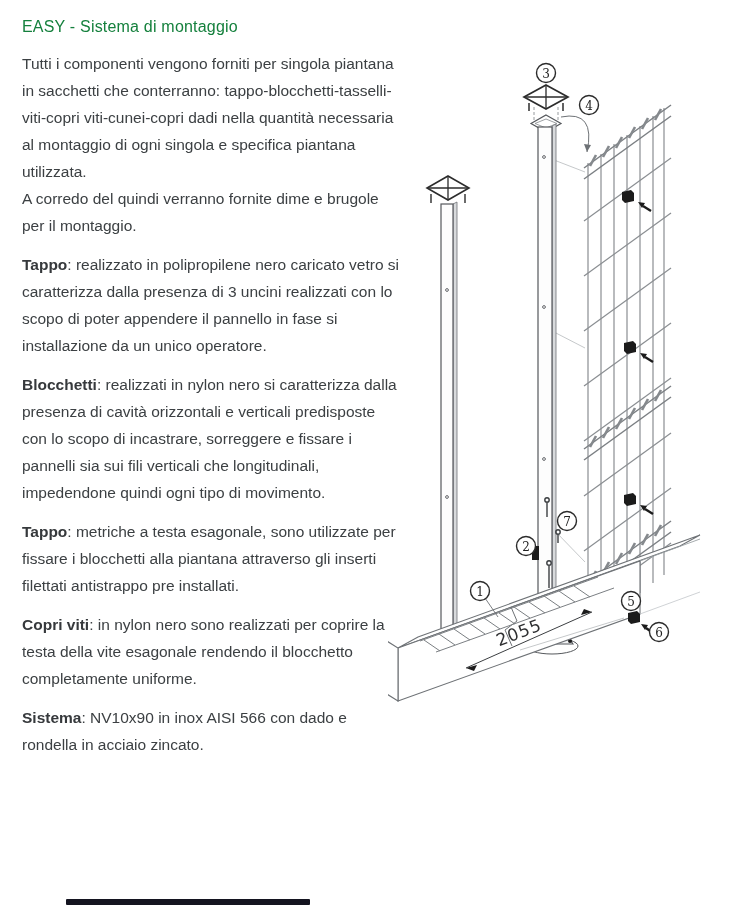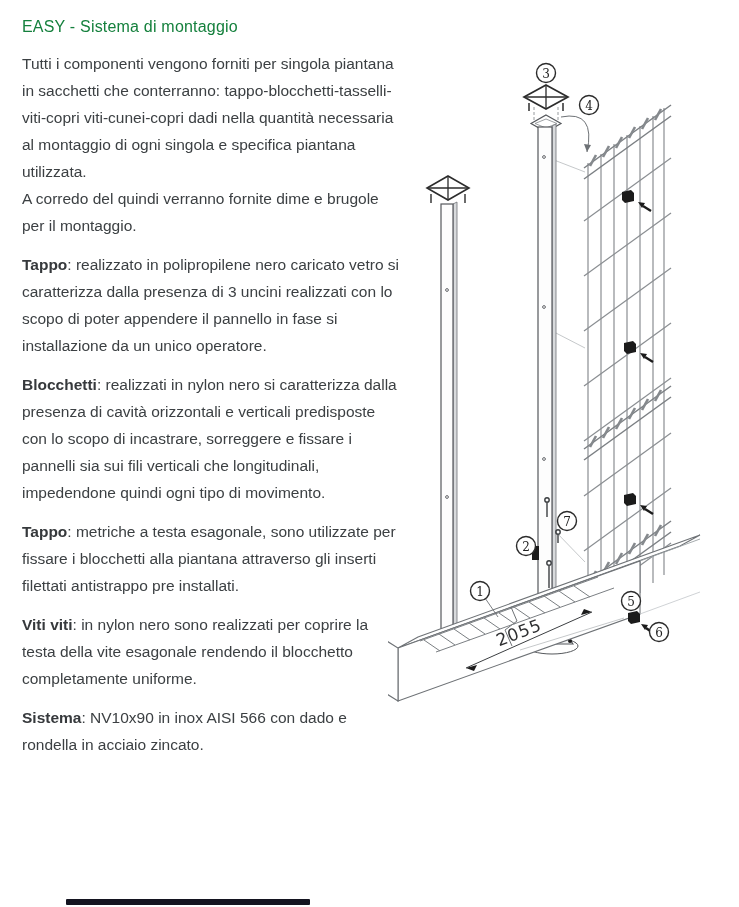--- a/index.html
+++ b/index.html
@@ -38,21 +38,21 @@
 <body>
 
 <div class="text-col">
   <h1 class="title">EASY - Sistema di montaggio</h1>
   <p>Tutti i componenti vengono forniti per singola piantana in sacchetti che conterranno: tappo-blocchetti-tasselli-viti-copri viti-cunei-copri dadi nella quantità necessaria al montaggio di ogni singola e specifica piantana utilizzata.</p>
   <p>A corredo del quindi verranno fornite dime e brugole per il montaggio.</p>
 
   <p class="sec"><strong>Tappo</strong><span>: realizzato in polipropilene nero caricato vetro si caratterizza dalla presenza di 3 uncini realizzati con lo scopo di poter appendere il pannello in fase si installazione da un unico operatore.</span></p>
   <p class="sec"><strong>Blocchetti</strong><span>: realizzati in nylon nero si caratterizza dalla presenza di cavità orizzontali e verticali predisposte con lo scopo di incastrare, sorreggere e fissare i pannelli sia sui fili verticali che longitudinali, impedendone quindi ogni tipo di movimento.</span></p>
   <p class="sec"><strong>Tappo</strong><span>: metriche a testa esagonale, sono utilizzate per fissare i blocchetti alla piantana attraverso gli inserti filettati antistrappo pre installati.</span></p>
-  <p class="sec"><strong>Viti viti</strong><span>: in nylon nero sono realizzati per coprire la testa della vite esagonale rendendo il blocchetto completamente uniforme.</span></p>
+  <p class="sec"><strong>Copri viti</strong><span>: in nylon nero sono realizzati per coprire la testa della vite esagonale rendendo il blocchetto completamente uniforme.</span></p>
   <p class="sec"><strong>Sistema</strong><span>: NV10x90 in inox AISI 566 con dado e rondella in acciaio zincato.</span></p>
 
 </div>
 
 <div class="diagram-wrap">
 <svg width="351" height="710" viewBox="388 50 351 710">
 
   <g stroke="#8a8e92" stroke-width="1.2" fill="none">
 
     <line x1="588" y1="163" x2="588" y2="630"></line>

